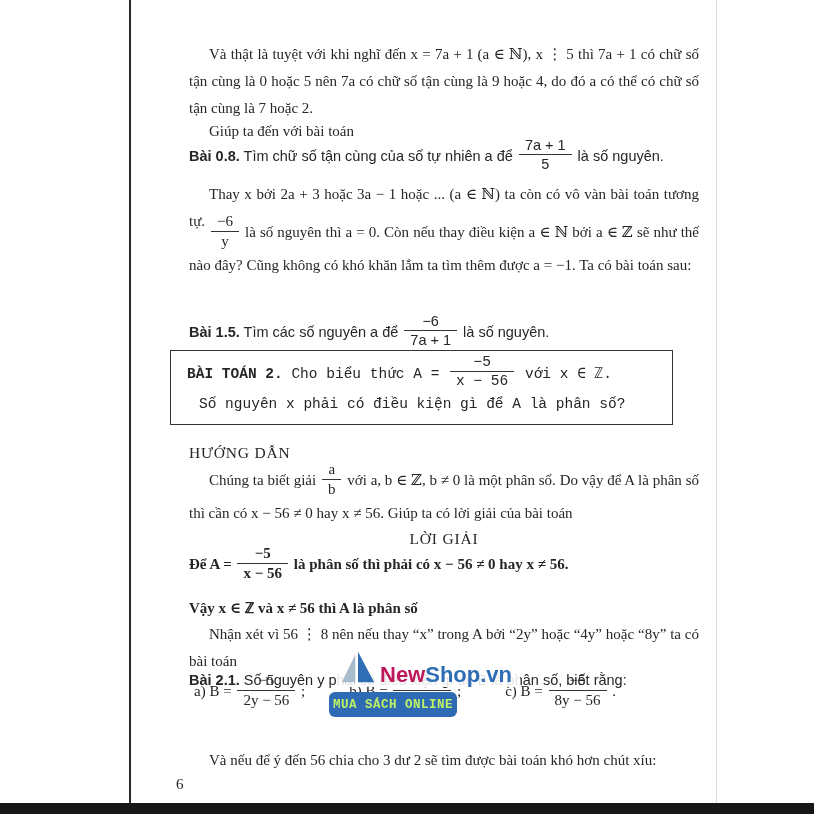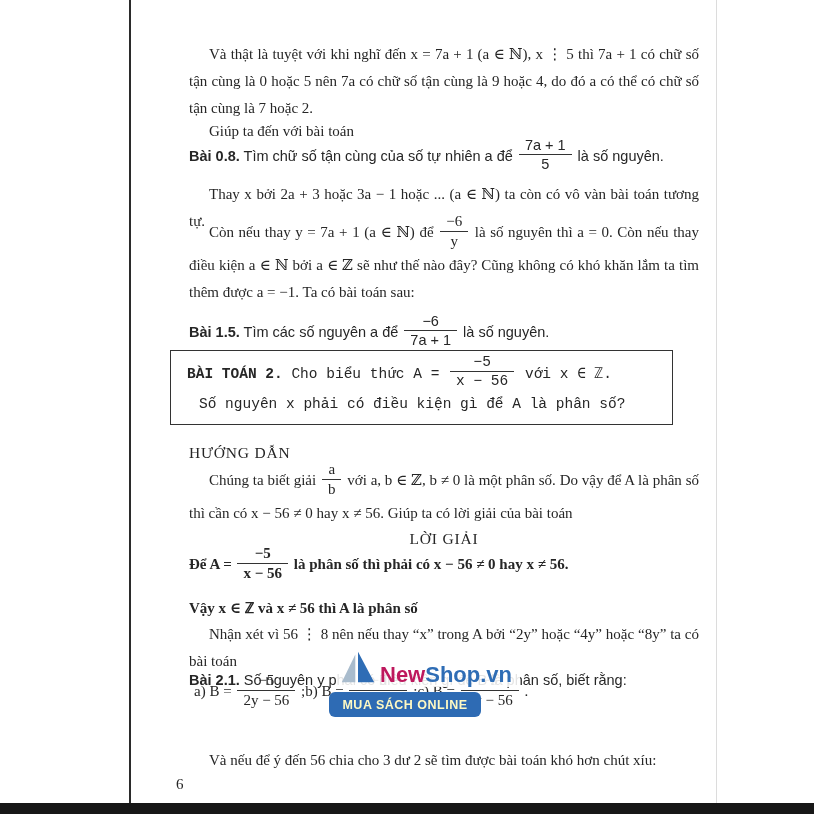--- a/index.html
+++ b/index.html
@@ -25,53 +25,53 @@
         padding:0 2px;position:relative;top:-2px;text-indent:0;}
   .frac .num{display:block;padding:0 6px 1px;}
   .frac .den{display:block;border-top:1.2px solid #333;padding:1px 6px 0;}
 
   .box{position:absolute;left:-6px;top:350px;width:503px;border:1.4px solid #333;
        padding:5px 10px 7px 16px;font-family:Liberation Mono, monospace;
        font-size:14.5px;line-height:26px;box-sizing:border-box;}
   .box .line2{margin-top:1px;padding-left:12px;}
 
   .items{position:absolute;top:674px;left:0;width:100%;display:flex;
-         padding:0 70px 0 18px;box-sizing:border-box;}
+         justify-content:space-between;padding:0 70px 0 18px;box-sizing:border-box;}
 
   .pagenum{position:absolute;top:756px;left:0;font-size:15px;}
 
   .wm{position:absolute;left:0;top:0;width:814px;height:814px;pointer-events:none;z-index:3;}
   .wm-brand{position:absolute;left:336px;top:646px;display:flex;align-items:flex-end;
             background:rgba(255,255,255,0.88);padding:2px 8px 1px 4px;border-radius:4px;}
   .wm-logo{width:36px;height:38px;display:block;margin-right:4px;}
   .wm-text{font-family:"Liberation Sans","DejaVu Sans",sans-serif;font-weight:bold;
            font-size:22px;line-height:1.05;}
   .wm-new{color:#be185d;}
   .wm-shop{color:#2f6db5;}
-  .wm-btn{position:absolute;left:329px;top:692px;width:152px;height:25px;background:#2e6bb4;
-          border-radius:6px;color:#fef9c3;font-family:Liberation Sans, sans-serif;
+  .wm-btn{position:absolute;left:329px;top:692px;width:128px;height:25px;background:#2e6bb4;
+          border-radius:6px;color:#bef264;font-family:Liberation Mono, monospace;
           font-weight:bold;font-size:12.5px;letter-spacing:0.5px;
           display:flex;align-items:center;justify-content:center;}
 </style>
 </head>
 <body>
 
 <div class="scan">
 
   <div class="content">
 
     <p class="blk just indent" style="top:28px">Và thật là tuyệt với khi nghĩ đến x = 7a + 1 (a ∈ ℕ), x ⋮ 5 thì 7a + 1 có chữ số tận cùng là 0 hoặc 5 nên 7a có chữ số tận cùng là 9 hoặc 4, do đó a có thể có chữ số tận cùng là 7 hoặc 2.</p>
 
     <p class="blk indent" style="top:105px">Giúp ta đến với bài toán</p>
 
     <p class="blk sans" style="top:126px"><b class="bold">Bài 0.8.</b><span> Tìm chữ số tận cùng của số tự nhiên a để </span><span class="frac"><span class="num">7a + 1</span><span class="den">5</span></span><span> là số nguyên.</span></p>
 
     <p class="blk just indent" style="top:168px">Thay x bởi 2a + 3 hoặc 3a − 1 hoặc ... (a ∈ ℕ) ta còn có vô vàn bài toán tương tự.</p>
 
-    <p class="blk just indent" style="top:202px"><span>Còn nếu thay y = 7a + 1 (a ∈ ℕ) để </span><span class="frac"><span class="num">−6</span><span class="den">y</span></span><span> là số nguyên thì a = 0. Còn nếu thay điều kiện a ∈ ℕ bởi a ∈ ℤ sẽ như thế nào đây? Cũng không có khó khăn lắm ta tìm thêm được a = −1. Ta có bài toán sau:</span></p>
+    <p class="blk just indent" style="top:202px"><span class="frac"><span class="num">−6</span><span class="den">y</span></span><span> là số nguyên thì a = 0. Còn nếu thay điều kiện a ∈ ℕ bởi a ∈ ℤ sẽ như thế nào đây? Cũng không có khó khăn lắm ta tìm thêm được a = −1. Ta có bài toán sau:</span></p>
 
     <p class="blk sans" style="top:302px"><b class="bold">Bài 1.5.</b><span> Tìm các số nguyên a để </span><span class="frac"><span class="num">−6</span><span class="den">7a + 1</span></span><span> là số nguyên.</span></p>
 
     <div class="box">
       <p style="margin:0"><b class="bold">BÀI TOÁN 2.</b><span> Cho biểu thức A = </span><span class="frac"><span class="num">−5</span><span class="den">x − 56</span></span><span> với x ∈ ℤ.</span></p>
       <p class="line2" style="margin:0">Số nguyên x phải có điều kiện gì để A là phân số?</p>
     </div>
 
     <p class="blk heading" style="top:426px">HƯỚNG DẪN</p>
 

